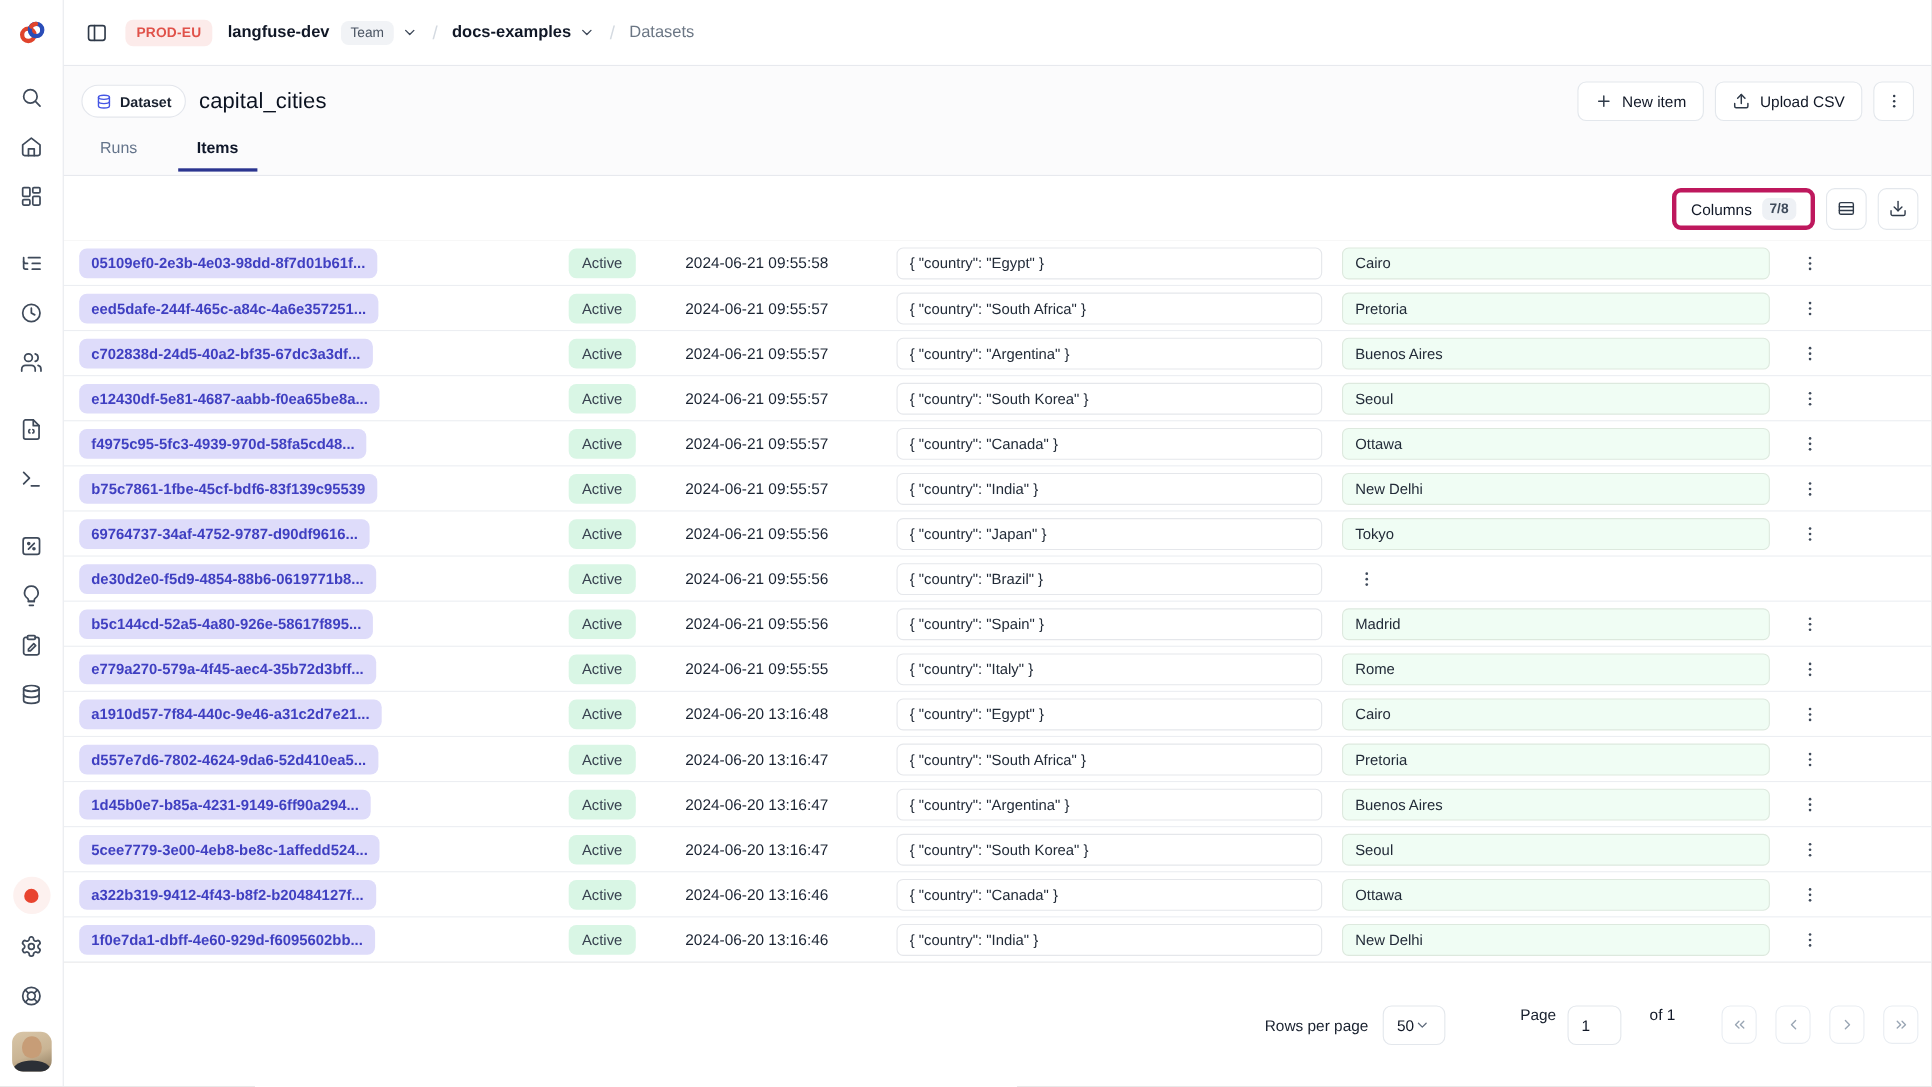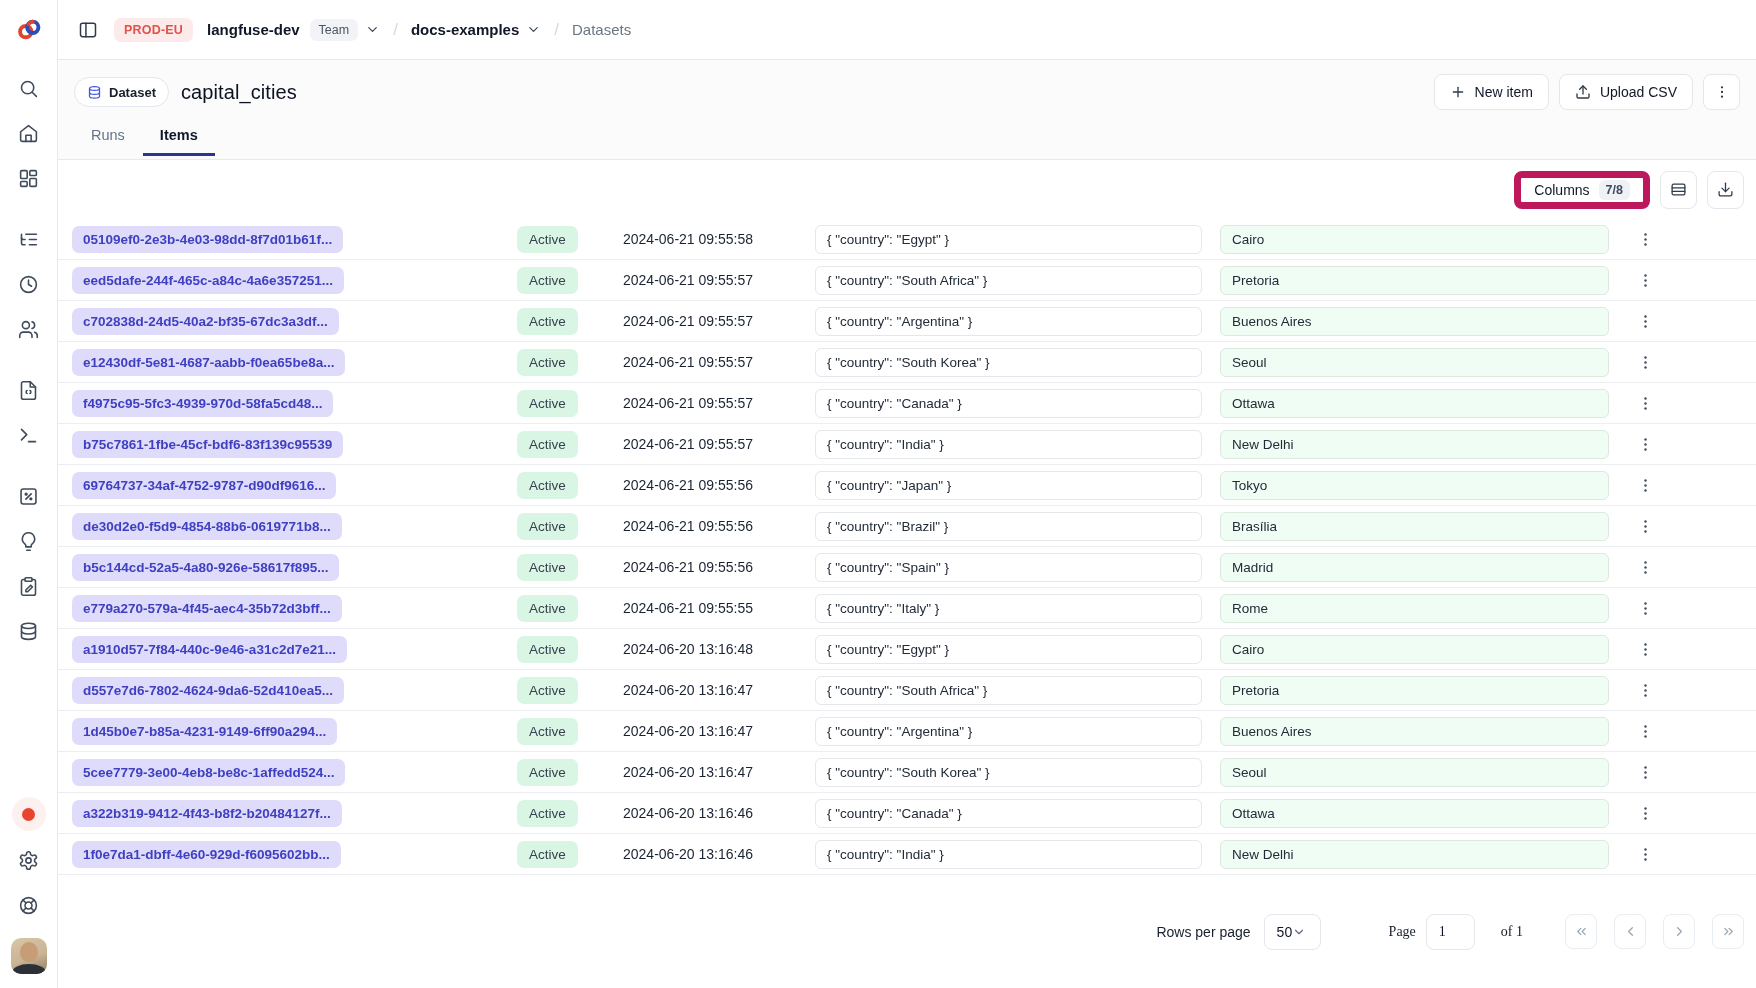--- a/index.html
+++ b/index.html
@@ -40,27 +40,27 @@
   
   .band{height:100px;flex:0 0 100px;background:#fbfbfc;border-bottom:1px solid #e7e9ee;padding:14px 16px 0 16px;display:flex;flex-direction:column;}
   .title-row{display:flex;align-items:center;}
   .dataset-badge{height:30px;border:1px solid #e3e6ec;background:#fff;border-radius:16px;display:inline-flex;align-items:center;gap:7px;padding:0 12px;font-size:13px;font-weight:700;color:#18202e;}
   .dataset-badge svg{width:15px;height:15px;color:#4556e4;}
   .page-title{margin-left:12px;font-size:20px;font-weight:400;color:#0b1220;letter-spacing:.1px;}
   .title-actions{margin-left:auto;display:flex;align-items:center;gap:10px;padding-left:20px;}
   .btn{height:36px;border:1px solid #e3e7ec;border-radius:8px;background:#fff;font-size:14px;font-weight:500;color:#101726;display:inline-flex;align-items:center;gap:9px;padding:0 15px;cursor:pointer;font-family:inherit;}
   .btn svg{width:16px;height:16px;color:#2f3a49;}
   .btn.square{width:37px;padding:0;justify-content:center;}
-  .tabs{margin-top:9px;display:flex;gap:1px;}
+  .tabs{margin-top:9px;display:flex;gap:20px;}
   .tab{padding:8px 17px 10px;font-size:14.5px;font-weight:500;color:#64748b;cursor:pointer;border-bottom:3px solid transparent;margin-bottom:-1px;}
   .tab.active{color:#0f172a;font-weight:600;border-bottom-color:var(--c-tab_underline,#2b3590);}
 
   
   .toolbar{height:59px;flex:0 0 59px;display:flex;align-items:center;justify-content:flex-end;gap:10px;padding:0 12px;background:#fff;}
-  .columns-btn{height:38px;border:7px solid #be185d;border-radius:8px;background:#fff;display:inline-flex;align-items:center;gap:9px;padding:0 13px;font-size:14px;font-weight:500;color:#101726;cursor:pointer;}
+  .columns-btn{height:38px;border:4px solid #be185d;border-radius:8px;background:#fff;display:inline-flex;align-items:center;gap:9px;padding:0 13px;font-size:14px;font-weight:500;color:#101726;cursor:pointer;}
   .count-badge{background:#eef1f5;border-radius:6px;padding:3px 7px;font-size:12.5px;font-weight:600;color:#3f4b5b;}
   .tool-sq{width:37px;height:38px;border:1px solid #e3e7ec;border-radius:8px;background:#fff;display:inline-flex;align-items:center;justify-content:center;color:#2f3a49;cursor:pointer;}
   .tool-sq svg{width:17px;height:17px;}
 
   
   .grid-cols{display:grid;grid-template-columns:326px 115px 110px 192px 405px 403px 1fr;padding-left:14px;align-items:center;}
   .thead{height:47px;border-top:1px solid #e7e9ee;border-bottom:1px solid #e7e9ee;color:#5f6b7c;font-size:14px;font-weight:500;background:#fff;}
   .th{display:flex;align-items:center;gap:6px;white-space:nowrap;}
   .th .info{color:#8a95a3;display:flex;cursor:pointer;}
   .th .info svg{width:14px;height:14px;}
@@ -72,21 +72,21 @@
   .box-input{width:387px;height:29px;border:1px solid #e5e7eb;border-radius:6px;background:#fff;display:flex;align-items:center;padding:0 11px;font-size:13.5px;color:#222b38;white-space:nowrap;overflow:hidden;}
   .box-expected{width:389px;height:29px;border:1px solid #dcead f;border:1px solid #dde9de;border-radius:6px;background:var(--c-expected_bg,#f0fdf4);display:flex;align-items:center;padding:0 11px;font-size:13.5px;color:#222b38;white-space:nowrap;overflow:hidden;}
   .kebab{width:28px;height:28px;margin-left:8px;display:flex;align-items:center;justify-content:center;border-radius:6px;color:#3f4a5a;cursor:pointer;background:transparent;border:none;}
   .kebab svg{width:17px;height:17px;}
 
   
   .footerbar{height:65px;flex:1;display:flex;align-items:center;justify-content:flex-end;padding:0 12px;font-size:14px;color:#101726;background:#fff;}
   .f-label{font-weight:500;color:#18202e;}
   .select-box{margin-left:13px;height:36px;min-width:57px;border:1px solid #e3e7ec;border-radius:8px;background:#fff;display:inline-flex;align-items:center;gap:0;padding:0 10px 0 12px;font-size:14px;font-weight:500;cursor:pointer;}
   .select-box svg{width:14px;height:14px;color:#5f6b7c;}
-  .page-group{margin-left:68px;display:flex;align-items:center;font-family:Liberation Serif, serif;}
+  .page-group{margin-left:68px;display:flex;align-items:flex-start;}
   .page-input{margin-left:10px;width:49px;height:36px;border:1px solid #e3e7ec;border-radius:8px;background:#fff;font-size:14px;font-weight:500;color:#101726;padding-left:12px;font-family:inherit;}
   .of-label{margin-left:26px;font-weight:500;}
   .pager{margin-left:42px;display:flex;gap:17px;}
   .pg-btn{width:32px;height:35px;border:1px solid #e9edf2;border-radius:8px;background:#fff;display:flex;align-items:center;justify-content:center;color:#9aa6b4;cursor:pointer;}
   .pg-btn svg{width:15px;height:15px;}
 </style>
 </head>
 <body>
 
 <div class="screen">
@@ -453,23 +453,20 @@
             </button>
           </div>
         </div>
         <div class="trow grid-cols">
           <div><div class="pill-id">de30d2e0-f5d9-4854-88b6-0619771b8...</div></div>
           <div></div>
           <div><div class="badge-active">Active</div></div>
           <div class="cell-created">2024-06-21 09:55:56</div>
           <div>
             <div class="box-input">{ "country": "Brazil" }</div>
-          </div>
-          <div>
-            <div class="box-expected">Brasília</div>
           </div>
           <div>
             <button class="kebab">
               <svg viewBox="0 0 24 24" fill="currentColor">
                 <circle cx="12" cy="5" r="1.7"></circle>
                 <circle cx="12" cy="12" r="1.7"></circle>
                 <circle cx="12" cy="19" r="1.7"></circle>
               </svg>
             </button>
           </div>

